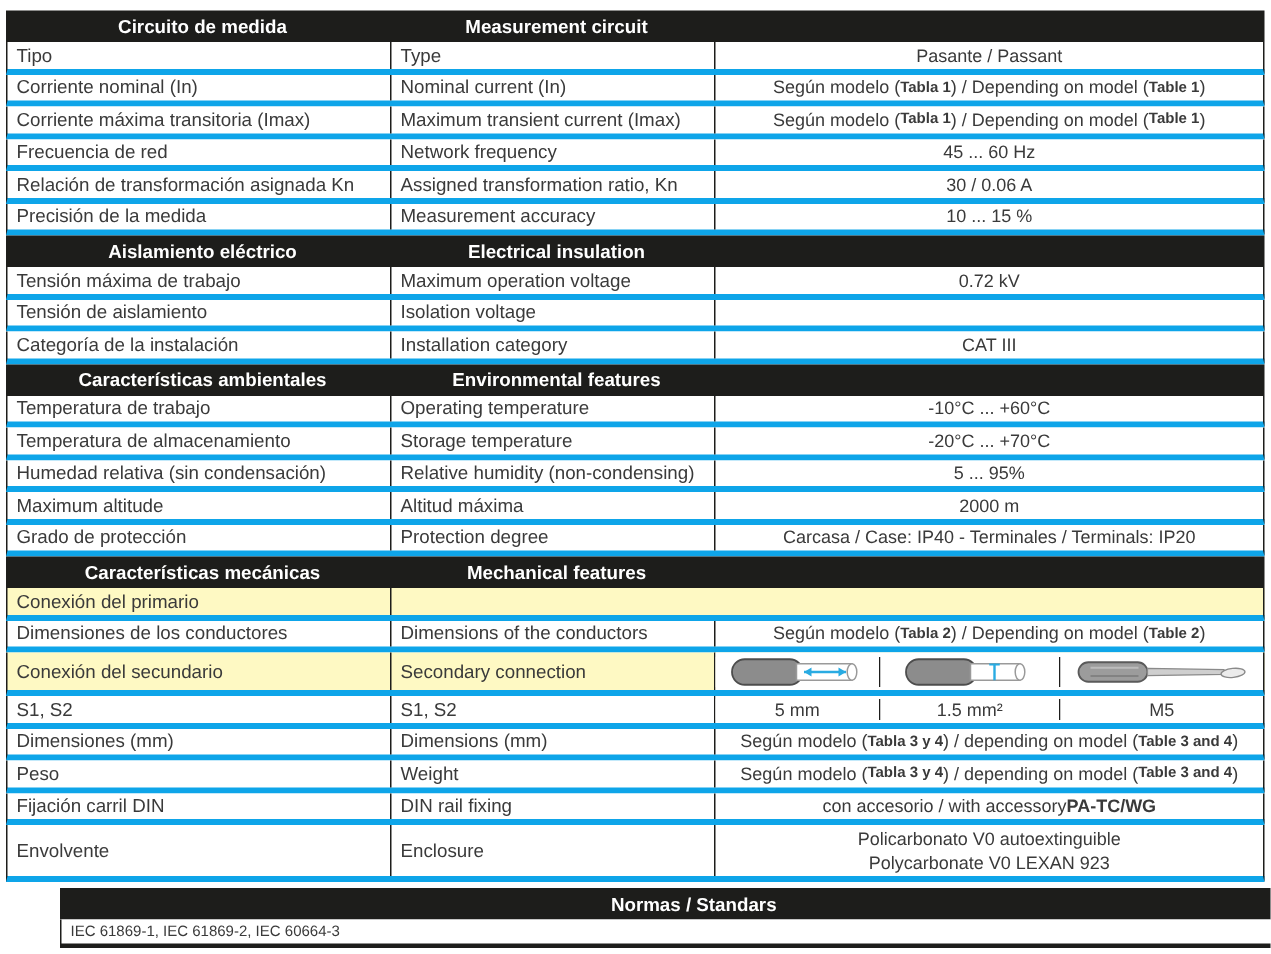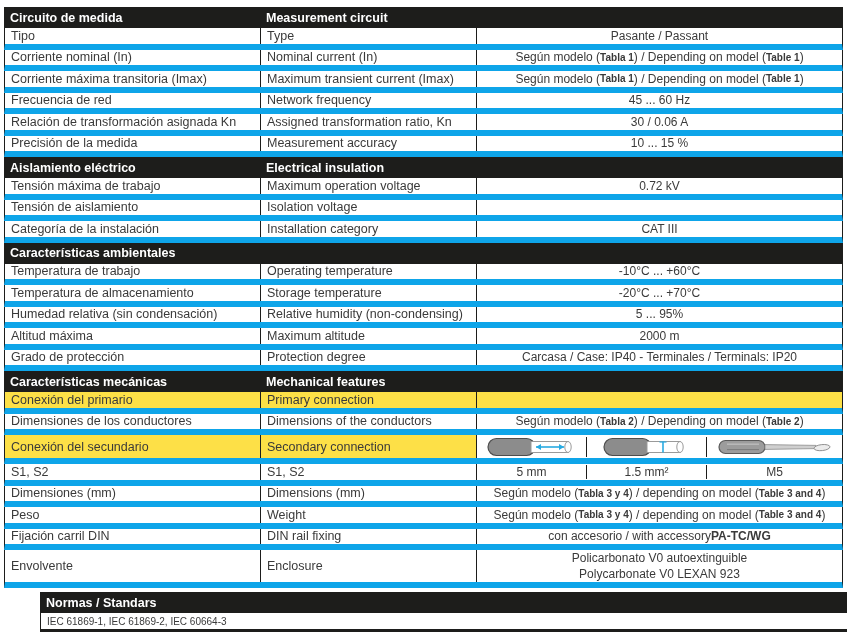--- a/index.html
+++ b/index.html
@@ -19,34 +19,34 @@
   .band {
     display: grid;
     grid-template-columns: 256px 216px 1fr;
     height: 21px;
     align-items: center;
     background: #1d1d1b;
     color: #ffffff;
     font-weight: bold;
     font-size: 12.5px;
   }
-  .band .bc { padding-left: 6px; white-space: nowrap; overflow: hidden; }
+  .band .bc { padding-left: 6px; white-space: nowrap; overflow: hidden; text-align: center; }
   .band.full { grid-template-columns: 1fr; }
 
   
   .row {
     display: grid;
     grid-template-columns: 256px 216px 1fr;
     height: 21.5px;
     background: #ffffff;
     border-left: 1px solid #1d1d1b;
     border-right: 1px solid #1d1d1b;
-    border-bottom: 6px solid #0ea5e9;
-  }
-  .row.gray { background: #fde047; }
+    border-bottom: 4px solid #0ea5e9;
+  }
+  .row.gray { background: #fef9c3; }
   .cell {
     display: flex;
     align-items: center;
     font-size: 12.5px;
     white-space: nowrap;
     overflow: hidden;
   }
   .c1, .c2 { padding-left: 6px; border-right: 1px solid #1d1d1b; }
   .c3.val {
     justify-content: center;
@@ -128,55 +128,55 @@
         <div class="cell c1">Tensión de aislamiento</div>
         <div class="cell c2">Isolation voltage</div>
       </div>
       <div class="row">
         <div class="cell c1">Categoría de la instalación</div>
         <div class="cell c2">Installation category</div>
         <div class="cell c3 val">CAT III</div>
       </div>
       <div class="band">
         <div class="bc">Características ambientales</div>
+        <div class="bc">Environmental features</div>
         <div class="bc"></div>
       </div>
       <div class="row">
         <div class="cell c1">Temperatura de trabajo</div>
         <div class="cell c2">Operating temperature</div>
         <div class="cell c3 val">-10°C ... +60°C</div>
       </div>
       <div class="row">
         <div class="cell c1">Temperatura de almacenamiento</div>
         <div class="cell c2">Storage temperature</div>
         <div class="cell c3 val">-20°C ... +70°C</div>
       </div>
       <div class="row">
         <div class="cell c1">Humedad relativa (sin condensación)</div>
         <div class="cell c2">Relative humidity (non-condensing)</div>
         <div class="cell c3 val">5 ... 95%</div>
       </div>
       <div class="row">
+        <div class="cell c2">Maximum altitude</div>
         <div class="cell c1">Altitud máxima</div>
-        <div class="cell c2">Maximum altitude</div>
         <div class="cell c3 val">2000 m</div>
       </div>
       <div class="row">
         <div class="cell c1">Grado de protección</div>
         <div class="cell c2">Protection degree</div>
         <div class="cell c3 val">Carcasa / Case: IP40 - Terminales / Terminals: IP20</div>
       </div>
       <div class="band">
         <div class="bc">Características mecánicas</div>
         <div class="bc">Mechanical features</div>
         <div class="bc"></div>
       </div>
       <div class="row gray">
         <div class="cell c1">Conexión del primario</div>
-        <div class="cell c2">Primary connection</div>
         <div class="cell c3 val"></div>
       </div>
       <div class="row">
         <div class="cell c1">Dimensiones de los conductores</div>
         <div class="cell c2">Dimensions of the conductors</div>
         <div class="cell c3 val">Según modelo (<b>Tabla 2</b>) / Depending on model (<b>Table 2</b>)</div>
       </div>
       <div class="row gray" style="height: 29px;">
         <div class="cell c1">Conexión del secundario</div>
         <div class="cell c2">Secondary connection</div>

